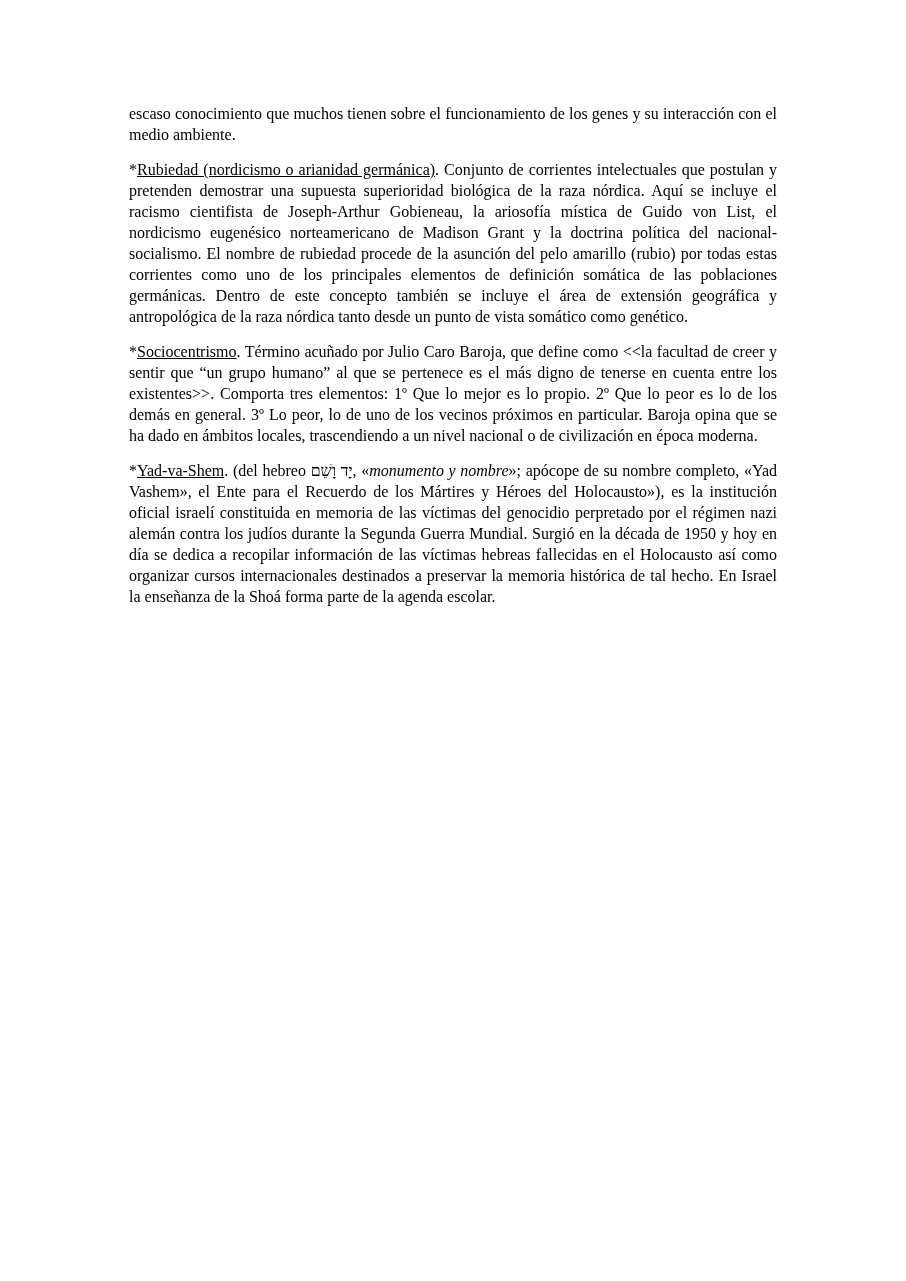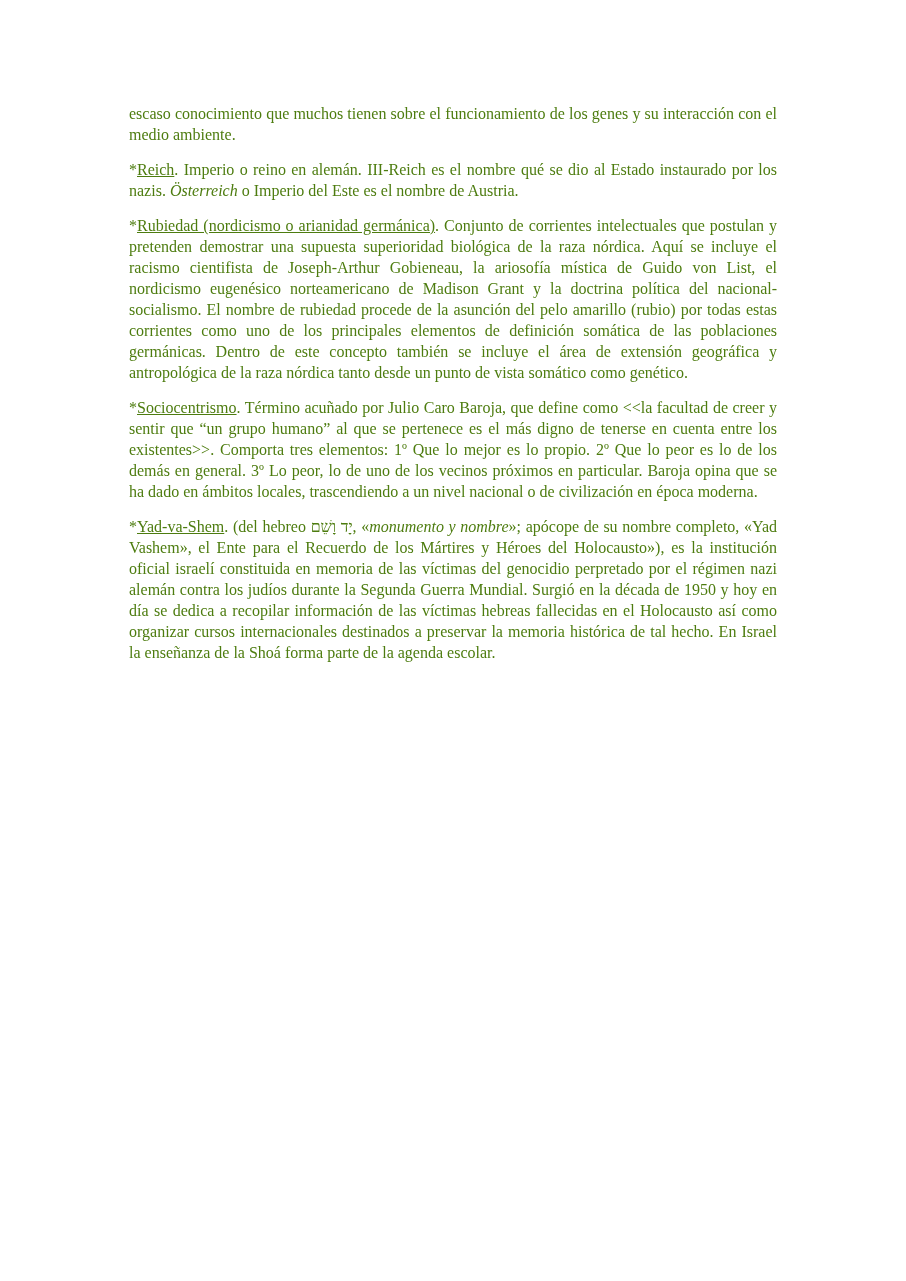--- a/index.html
+++ b/index.html
@@ -18,29 +18,28 @@
     position: absolute;
     left: 129px;
     top: 103px;
     width: 648px;
   }
   .para {
     margin: 0 0 14px 0;
     font-size: 16px;
     line-height: 21px;
     text-align: justify;
-    color: #4d7c0f;
+    color: #000000;
   }
   .seg-normal { }
   .seg-underline { text-decoration: underline; }
   .seg-italic { font-style: italic; }
   .seg-hebrew { direction: rtl; unicode-bidi: embed; margin-top: 8px; }
 </style>
 </head>
 <body>
 
 <div class="doc">
     <p class="para"><span class="seg-normal">escaso conocimiento que muchos tienen sobre el funcionamiento de los genes y su interacción con el medio ambiente.</span></p>
-    <p class="para"><span class="seg-normal">*</span><span class="seg-underline">Reich</span><span class="seg-normal">. Imperio o reino en alemán. III-Reich es el nombre qué se dio al Estado instaurado por los nazis. </span><span class="seg-italic">Österreich</span><span class="seg-normal"> o Imperio del Este es el nombre de Austria.</span></p>
     <p class="para"><span class="seg-normal">*</span><span class="seg-underline">Rubiedad (nordicismo o arianidad germánica)</span><span class="seg-normal">. Conjunto de corrientes intelectuales que postulan y pretenden demostrar una supuesta superioridad biológica de la raza nórdica. Aquí se incluye el racismo cientifista de Joseph-Arthur Gobieneau, la ariosofía mística de Guido von List, el nordicismo eugenésico norteamericano de Madison Grant y la doctrina política del nacional-socialismo. El nombre de rubiedad procede de la asunción del pelo amarillo (rubio) por todas estas corrientes como uno de los principales elementos de definición somática de las poblaciones germánicas. Dentro de este concepto también se incluye el área de extensión geográfica y antropológica de la raza nórdica tanto desde un punto de vista somático como genético.</span></p>
     <p class="para"><span class="seg-normal">*</span><span class="seg-underline">Sociocentrismo</span><span class="seg-normal">. Término acuñado por Julio Caro Baroja, que define como &lt;&lt;la facultad de creer y sentir que “un grupo humano” al que se pertenece es el más digno de tenerse en cuenta entre los existentes&gt;&gt;. Comporta tres elementos: 1º Que lo mejor es lo propio. 2º Que lo peor es lo de los demás en general. 3º Lo peor, lo de uno de los vecinos próximos en particular. Baroja opina que se ha dado en ámbitos locales, trascendiendo a un nivel nacional o de civilización en época moderna.</span></p>
     <p class="para"><span class="seg-normal">*</span><span class="seg-underline">Yad-va-Shem</span><span class="seg-normal">. (del hebreo </span><span class="seg-hebrew">יָד וָשֵׁם</span><span class="seg-normal">, «</span><span class="seg-italic">monumento y nombre</span><span class="seg-normal">»; apócope de su nombre completo, «Yad Vashem», el Ente para el Recuerdo de los Mártires y Héroes del Holocausto»), es la institución oficial israelí constituida en memoria de las víctimas del genocidio perpretado por el régimen nazi alemán contra los judíos durante la Segunda Guerra Mundial. Surgió en la década de 1950 y hoy en día se dedica a recopilar información de las víctimas hebreas fallecidas en el Holocausto así como organizar cursos internacionales destinados a preservar la memoria histórica de tal hecho. En Israel la enseñanza de la Shoá forma parte de la agenda escolar.</span></p>
   </div>
 
 </body></html>

